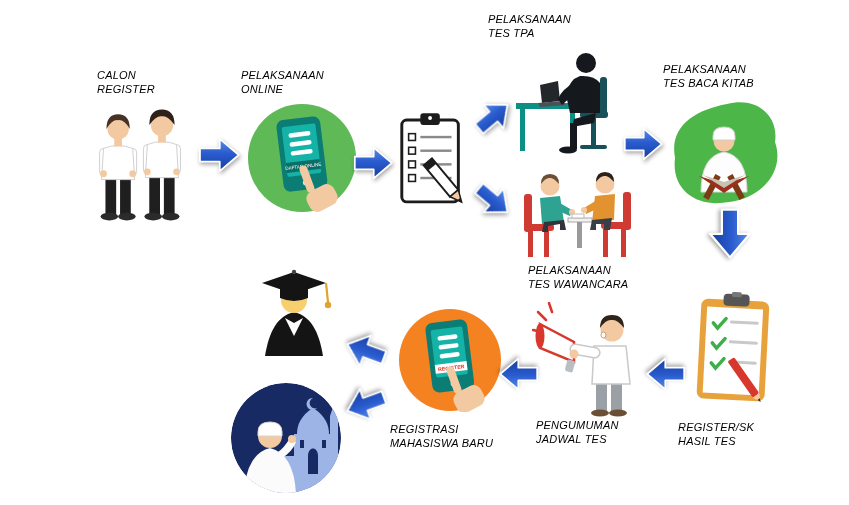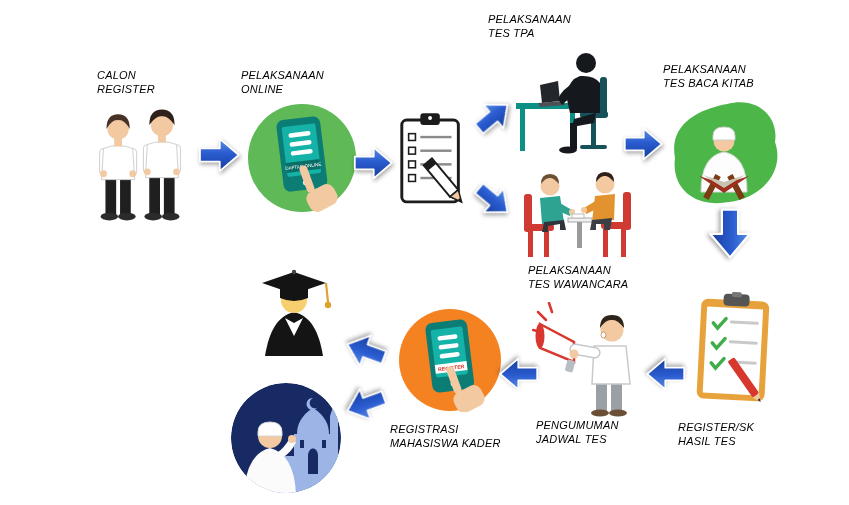--- a/index.html
+++ b/index.html
@@ -40,21 +40,21 @@
 TES TPA</div>
   <div class="node-label" style="left:528px;top:263px;width:130px;">PELAKSANAAN
 TES WAWANCARA</div>
   <div class="node-label" style="left:663px;top:62px;width:132px;">PELAKSANAAN
 TES BACA KITAB</div>
   <div class="node-label" style="left:678px;top:420px;width:118px;">REGISTER/SK
 HASIL TES</div>
   <div class="node-label" style="left:536px;top:418px;width:115px;">PENGUMUMAN
 JADWAL TES</div>
   <div class="node-label" style="left:390px;top:422px;width:125px;">REGISTRASI
-MAHASISWA KADER</div>
+MAHASISWA BARU</div>
 
   <div class="illus" style="left:85px;top:102px;width:112px;height:126px;">
     <svg viewBox="0 0 115 126">
       <g>
         <rect x="66" y="74" width="11" height="40" fill="#1f1f1f"></rect>
         <rect x="81" y="74" width="11" height="40" fill="#1f1f1f"></rect>
         <ellipse cx="70" cy="116" rx="9" ry="4" fill="#2b2b2b"></ellipse>
         <ellipse cx="88" cy="116" rx="9" ry="4" fill="#2b2b2b"></ellipse>
         <rect x="60" y="42" width="8" height="30" rx="4" fill="#fff" stroke="#cfcfcf"></rect>
         <rect x="90" y="42" width="8" height="30" rx="4" fill="#fff" stroke="#cfcfcf"></rect>

